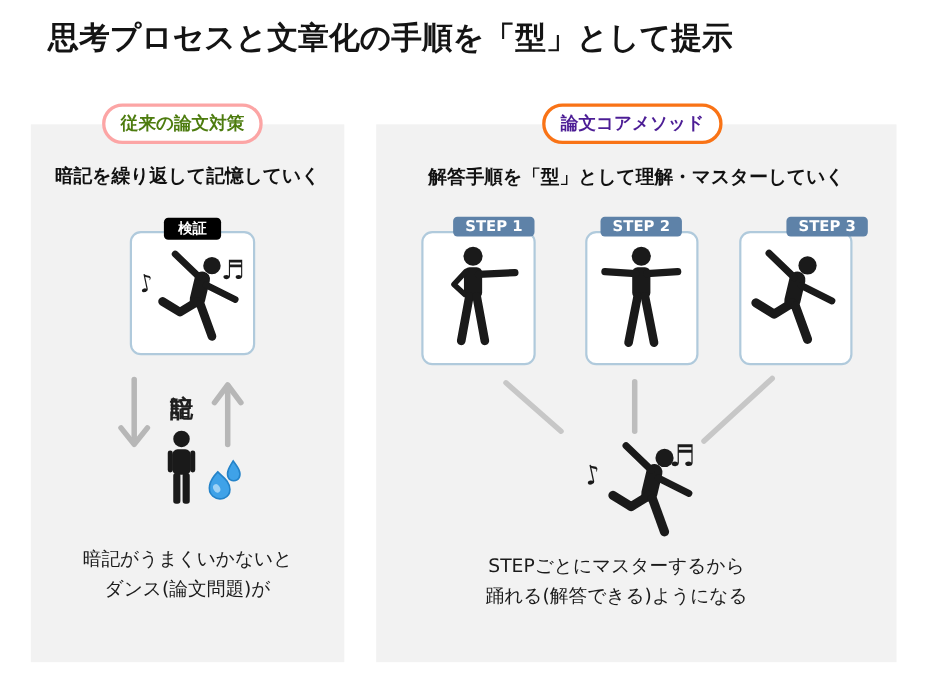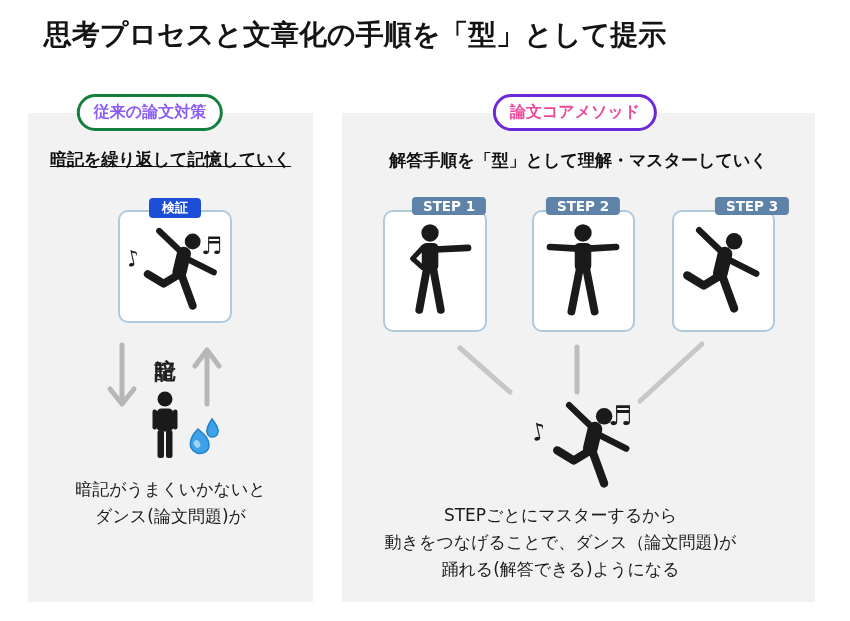--- a/index.html
+++ b/index.html
@@ -12,60 +12,60 @@
     font-size:28px;font-weight:bold;color:#141414;letter-spacing:0px;white-space:nowrap;
   }
   .panel{position:absolute;top:113px;height:489px;background:#f2f2f2;}
   .panel-left{left:28px;width:285px;}
   .panel-right{left:342px;width:473px;}
   .badge{
     position:absolute;top:94px;transform:translateX(-50%);
     background:#ffffff;border-radius:20px;padding:5px 14px;
     font-size:16px;font-weight:bold;white-space:nowrap;z-index:3;
   }
-  .badge-left{left:150px;border:3px solid #15803d;color:#8b5cf6;}
-  .badge-right{left:575px;border:3px solid #6d28d9;color:#ec4899;}
+  .badge-left{left:166px;border:3px solid #fca5a5;color:#4d7c0f;}
+  .badge-right{left:575px;border:3px solid #f97316;color:#4c1d95;}
   .panel-heading{
     position:absolute;text-align:center;font-size:17px;font-weight:bold;
     color:#111;white-space:nowrap;z-index:2;
   }
-  .heading-left{left:28px;width:285px;top:148px;text-decoration:underline;}
+  .heading-left{left:28px;width:285px;top:148px;}
   .heading-right{left:342px;width:473px;top:149px;}
   .card{
     position:absolute;background:#ffffff;border:2px solid #b0cadc;
     border-radius:10px;z-index:1;
   }
   .card-verify{left:118px;top:210px;width:110px;height:109px;}
   .card-step1{left:383px;top:210px;width:100px;height:118px;}
   .card-step2{left:532px;top:210px;width:99px;height:118px;}
   .card-step3{left:672px;top:210px;width:99px;height:118px;}
   .tag{
     position:absolute;transform:translateX(-50%);color:#fff;font-weight:bold;
     border-radius:4px;z-index:4;white-space:nowrap;text-align:center;
   }
-  .tag-verify{left:175px;top:198px;background:#1d4ed8;font-size:13px;padding:1px 13px;}
+  .tag-verify{left:175px;top:198px;background:#000000;font-size:13px;padding:1px 13px;}
   .tag-step{background:#5e82a8;font-size:13.5px;padding:1px 11px;top:197px;}
   .tag-step1{left:449px;}
   .tag-step2{left:583px;}
   .tag-step3{left:752px;}
   .figure{position:absolute;z-index:2;}
   .note{
     position:absolute;z-index:3;color:#1a1a1a;line-height:1;font-weight:normal;
   }
   .memorize-vertical{
     position:absolute;left:151px;top:341px;width:28px;
     writing-mode:vertical-rl;text-orientation:upright;
     font-size:21px;font-weight:bold;color:#1f1f1f;line-height:28px;letter-spacing:3px;
     z-index:2;text-align:left;
   }
   .caption{
     position:absolute;text-align:center;font-size:17px;line-height:27px;
     color:#1b1b1b;z-index:2;
   }
-  .caption-left{left:28px;width:285px;top:476px;}
+  .caption-left{left:28px;width:285px;top:496px;}
   .caption-right{left:324px;width:473px;top:502px;}
 </style>
 </head>
 <body>
 
 <div class="canvas">
 
   <div class="title">思考プロセスと文章化の手順を「型」として提示</div>
 
   <div class="panel panel-left"></div>
@@ -182,17 +182,16 @@
       <line x1="55" y1="41" x2="85" y2="56" stroke-width="7"></line>
       <polyline points="46,58 28,69 10,58" fill="none" stroke-width="9"></polyline>
       <line x1="49" y1="61" x2="61" y2="94" stroke-width="9"></line>
     </g>
   </svg>
   <span class="note" style="left:531px;top:420px;font-size:24px;transform:rotate(-12deg);">♪</span>
   <span class="note" style="left:608px;top:402px;font-size:27px;">♬</span>
 
   <div class="caption caption-right">
     <div>STEPごとにマスターするから</div>
-    <div>動きをつなげることで、ダンス（論文問題)が</div>
     <div>踊れる(解答できる)ようになる</div>
   </div>
 
 </div>
 
 </body></html>

